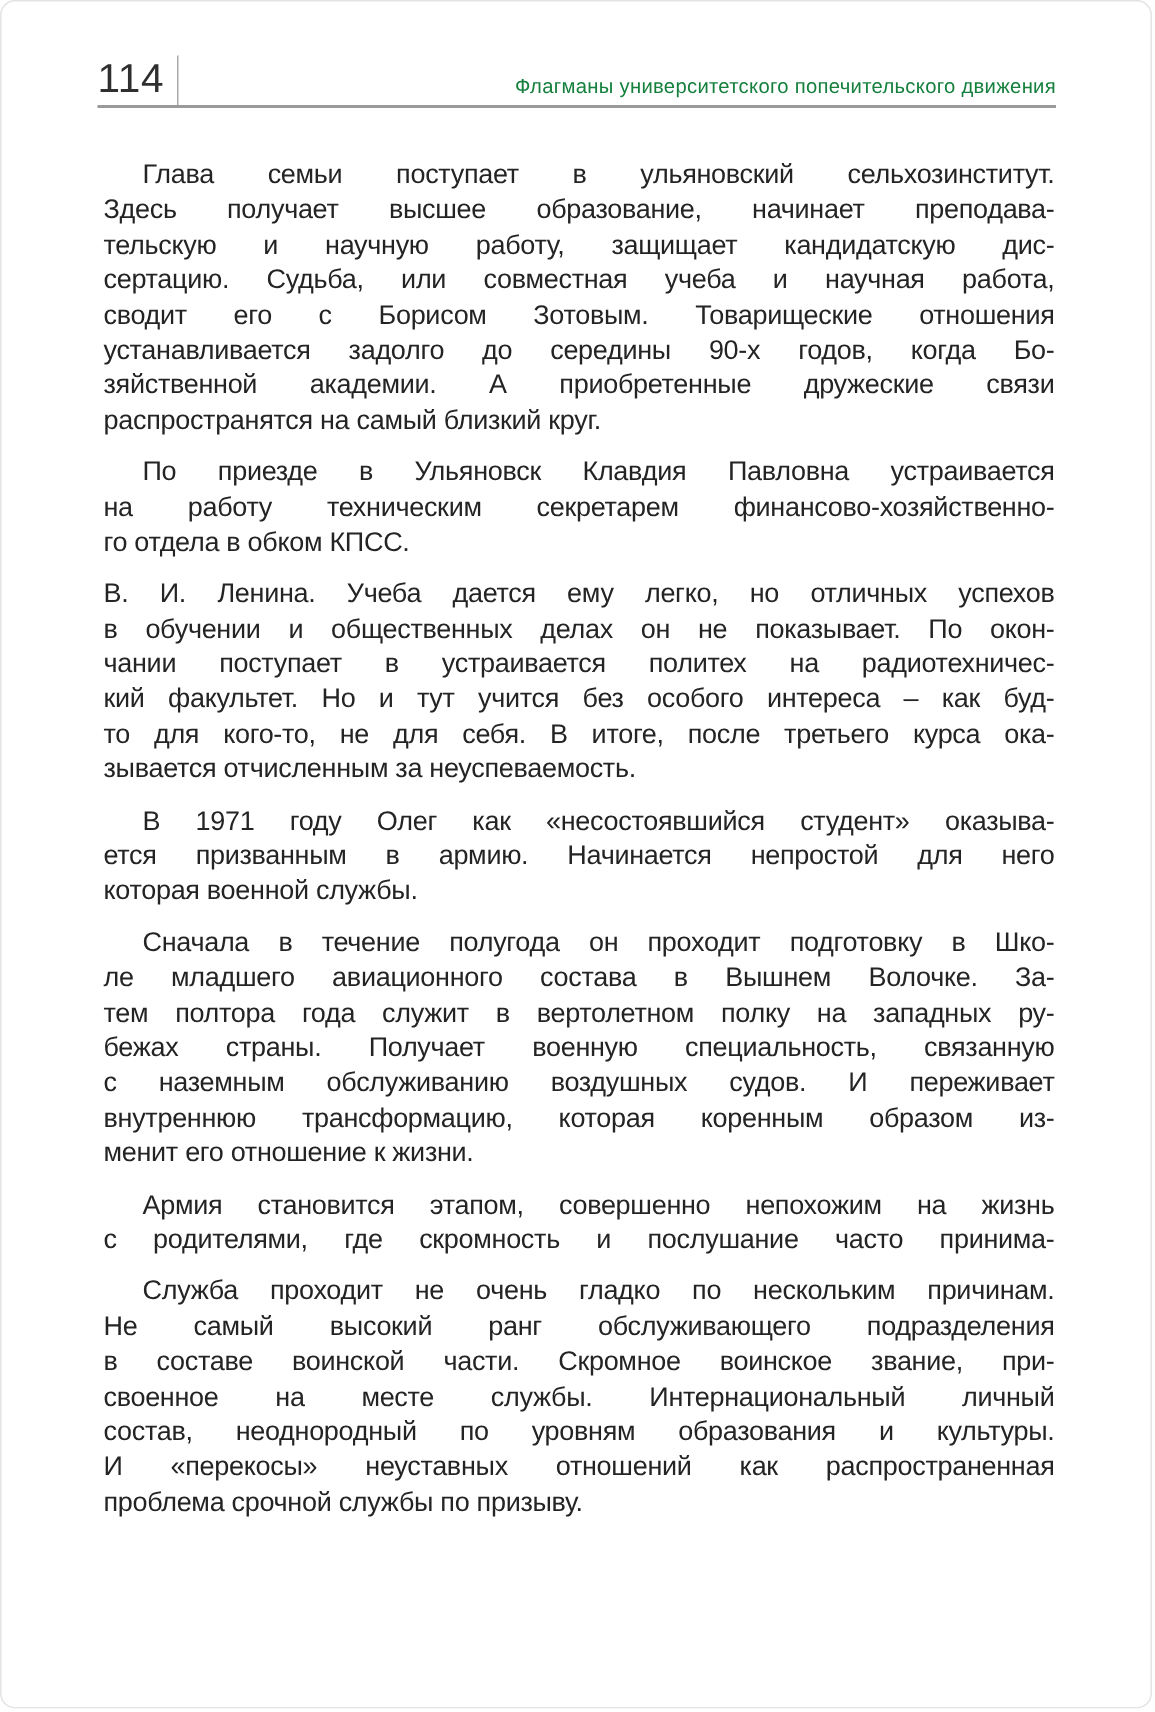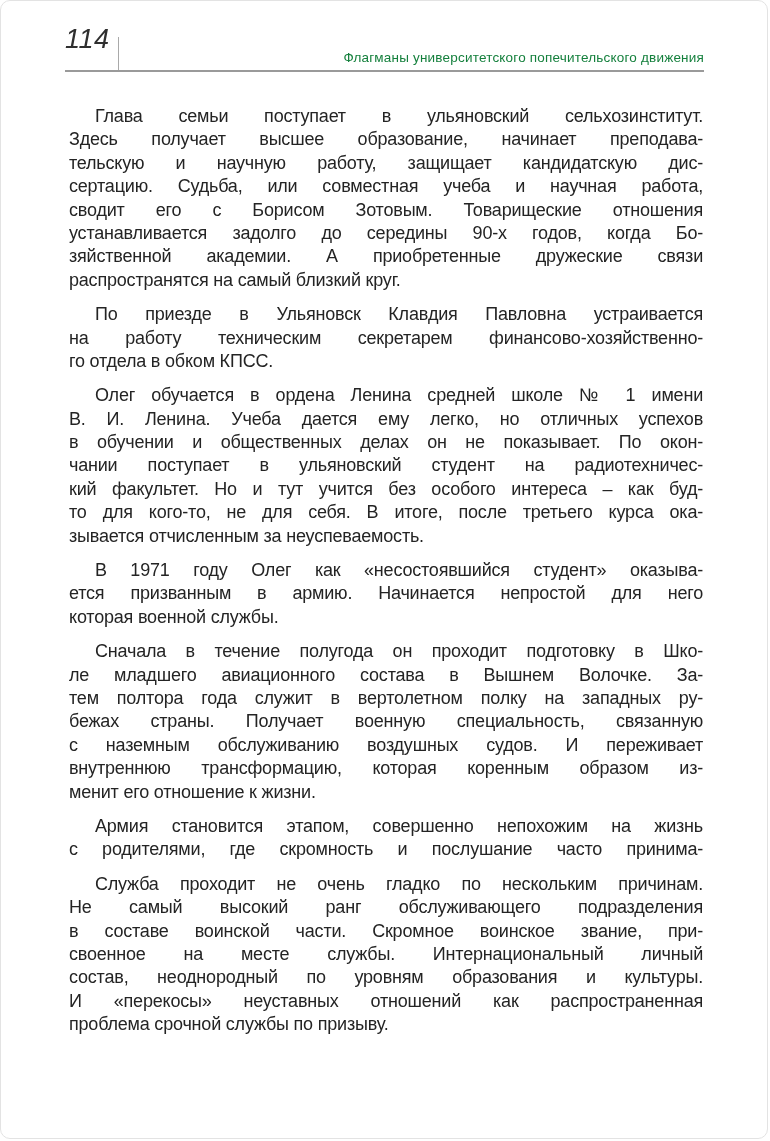--- a/index.html
+++ b/index.html
@@ -26,22 +26,21 @@
     height: 40px;
     display: flex;
     align-items: flex-end;
   }
   .page-number {
     font-size: 27px;
     line-height: 1;
     color: #2f2f2f;
     letter-spacing: 0.5px;
     padding-right: 8px;
-    padding-bottom: 18px;
-    font-style: italic;
+    padding-bottom: 5px;
   }
   .header-divider {
     width: 1px;
     height: 34px;
     background: #a9a9a9;
     align-self: flex-end;
   }
   .running-title {
     flex: 1;
     text-align: right;
@@ -107,24 +106,23 @@
         <div class="line">устанавливается задолго до середины 90-х годов, когда Бо-</div>
         <div class="line">зяйственной академии. А приобретенные дружеские связи</div>
         <div class="line last">распространятся на самый близкий круг.</div>
       </div>
       <div class="para">
         <div class="line first">По приезде в Ульяновск Клавдия Павловна устраивается</div>
         <div class="line">на работу техническим секретарем финансово-хозяйственно-</div>
         <div class="line last">го отдела в обком КПСС.</div>
       </div>
       <div class="para">
-        <div class="line first">Олег обучается в ордена Ленина средней школе № 1 имени</div>
         <div class="line">В. И. Ленина. Учеба дается ему легко, но отличных успехов</div>
         <div class="line">в обучении и общественных делах он не показывает. По окон-</div>
-        <div class="line">чании поступает в ульяновский студент на радиотехничес-</div>
+        <div class="line">чании поступает в устраивается политех на радиотехничес-</div>
         <div class="line">кий факультет. Но и тут учится без особого интереса – как буд-</div>
         <div class="line">то для кого-то, не для себя. В итоге, после третьего курса ока-</div>
         <div class="line last">зывается отчисленным за неуспеваемость.</div>
       </div>
       <div class="para">
         <div class="line first">В 1971 году Олег как «несостоявшийся студент» оказыва-</div>
         <div class="line">ется призванным в армию. Начинается непростой для него</div>
         <div class="line last">которая военной службы.</div>
       </div>
       <div class="para">

